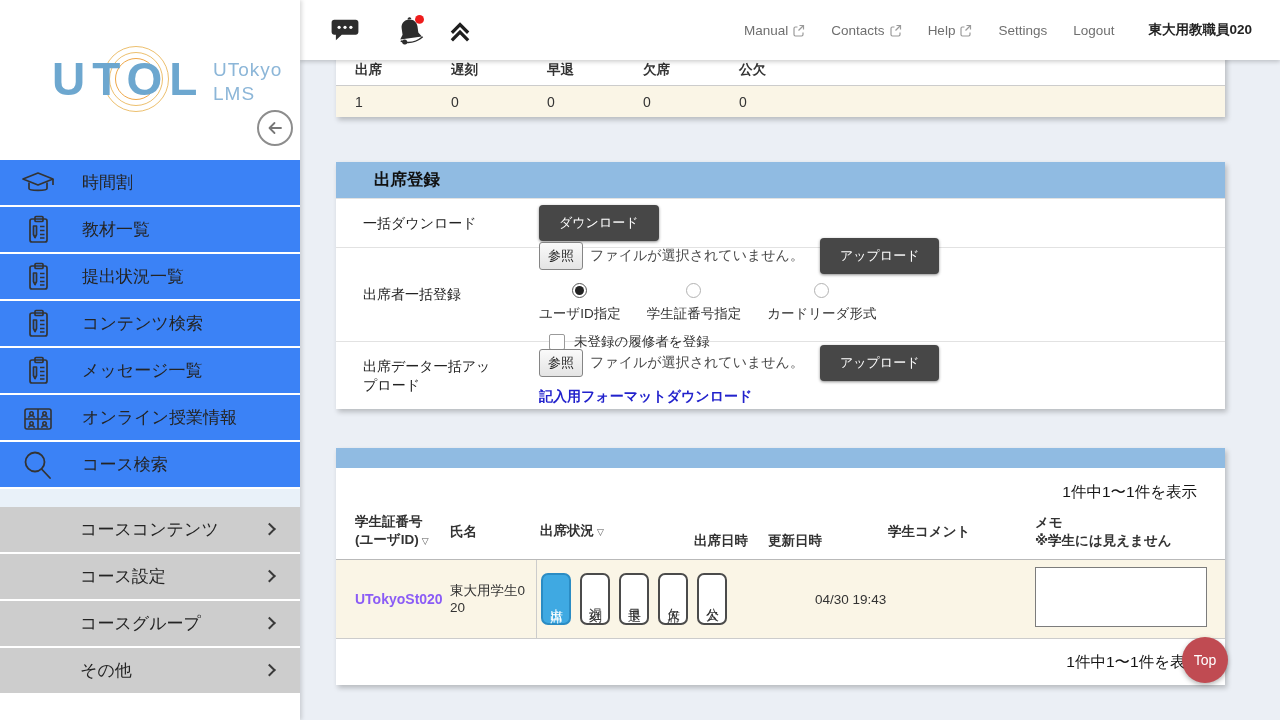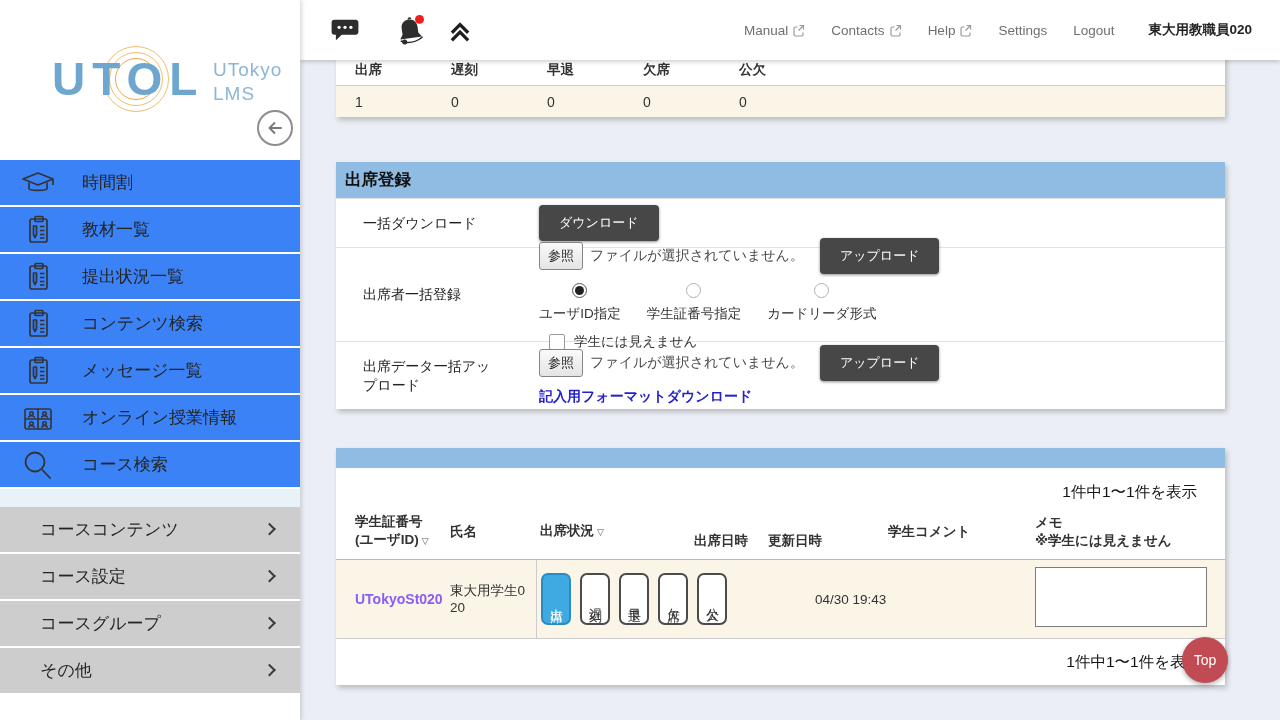--- a/index.html
+++ b/index.html
@@ -13,41 +13,41 @@
   .logo-rings span { position:absolute; border-radius:50%; border:1.5px solid rgba(230,170,60,.75); }
   .ring1 { inset:0; } .ring2 { inset:6px; } .ring3 { inset:12px; border-color:rgba(235,150,40,.85)!important; }
   .logo-text { position:absolute; left:52px; top:52px; font-size:46px; font-weight:700; letter-spacing:7px; color:#6da7cf; }
   .logo-sub { position:absolute; left:213px; top:58px; font-size:19px; color:#8cb6d8; line-height:24px; letter-spacing:1px; }
   .collapse-btn { position:absolute; right:7px; top:110px; width:36px; height:36px; border:2px solid #8d8d8d; border-radius:50%; background:#fff; display:flex; align-items:center; justify-content:center; cursor:pointer; }
   .nav-item { height:47px; background:#3b82f6; border-bottom:2px solid #fff; display:flex; align-items:center; cursor:pointer; }
   .nav-icon { width:36px; margin-left:20px; display:flex; align-items:center; justify-content:center; }
   .nav-label { margin-left:26px; font-size:17px; color:#242424; }
   .nav-strip { height:18px; background:#e9f1f9; }
   .subnav-item { height:47px; background:#cdcdcd; border-bottom:2px solid #fff; display:flex; align-items:center; cursor:pointer; position:relative; }
-  .subnav-label { margin-left:40px; font-size:17px; color:#242424; }
+  .subnav-label { margin-left:80px; font-size:17px; color:#242424; }
   .chev-right { position:absolute; right:26px; top:50%; width:9px; height:9px; border-top:2px solid #3a3a3a; border-right:2px solid #3a3a3a; transform:translateY(-60%) rotate(45deg); }
 
   
   .topbar { position:absolute; left:300px; top:0; width:980px; height:60px; background:#fff; z-index:20; box-shadow:0 2px 4px rgba(0,0,0,.18); display:flex; align-items:center; }
   .tb-icon { margin-left:26px; position:relative; cursor:pointer; display:flex; }
   .tb-icon:first-child { margin-left:30px; }
   .tb-right { margin-left:auto; display:flex; align-items:center; gap:26px; padding-right:28px; }
   .tb-link { font-size:13.5px; color:#6f6f6f; display:flex; align-items:center; gap:4px; cursor:pointer; }
   .tb-user { font-size:13.5px; color:#222; font-weight:bold; margin-left:8px; }
 
   
   .card { position:absolute; background:#fff; box-shadow:2px 3px 5px rgba(0,0,0,.22); }
   .summary-card { left:336px; top:55px; width:889px; }
   .sum-head { display:flex; height:30px; align-items:center; }
   .sum-cell { width:96px; padding-left:19px; font-size:13.5px; font-weight:600; color:#333; }
   .sum-row { display:flex; height:32px; align-items:center; background:#faf5e6; border-top:1px solid #ccc; }
   .sum-val { width:96px; padding-left:19px; font-size:14px; font-weight:400; color:#333; }
 
   .register-card { left:336px; top:162px; width:889px; }
-  .card-title-bar { height:36px; background:#90bbe2; display:flex; align-items:center; padding-left:9px; font-size:16.5px; font-weight:600; color:#101010; }
+  .card-title-bar { height:36px; background:#90bbe2; display:flex; align-items:center; padding-left:38px; font-size:16.5px; font-weight:600; color:#101010; }
   .reg-row { display:flex; align-items:center; padding-left:27px; border-top:1px solid #e2e2e2; }
   .reg-row:first-of-type { border-top:none; }
   .reg-label { width:176px; flex-shrink:0; font-size:14px; color:#222; padding-right:40px; line-height:19px; }
   .btn-dark { background:#474747; color:#fff; border:none; border-radius:4px; font-size:13px; padding:9px 20px; box-shadow:0 1px 3px rgba(0,0,0,.45); cursor:pointer; font-family:inherit; }
   .btn-browse { background:linear-gradient(#fafafa,#e4e4e4); border:1px solid #858585; border-radius:3px; font-size:13px; color:#222; padding:4px 8px; cursor:pointer; font-family:inherit; }
   .file-line { display:flex; align-items:center; }
   .file-text { font-size:14px; color:#4a4a4a; margin-left:7px; }
   .file-line .btn-dark { margin-left:16px; }
   .radio-line { display:flex; align-items:center; margin-top:9px; gap:26px; }
   .radio-opt { display:flex; align-items:center; gap:7px; font-size:13.5px; color:#333; cursor:pointer;flex-direction:column; }
@@ -315,21 +315,21 @@
             <span class="radio"></span>
             <span>学生証番号指定</span>
           </span>
         <span class="radio-opt">
             <span class="radio"></span>
             <span>カードリーダ形式</span>
           </span>
       </div>
       <div class="check-line">
         <span class="checkbox"></span>
-        <span>学生には見えません</span>
+        <span>未登録の履修者を登録</span>
       </div>
     </div>
   </div>
 
   <div class="reg-row" style="height:68px;">
     <div class="reg-label">出席データ一括アップロード</div>
     <div>
       <div class="file-line">
         <button class="btn-browse">参照</button>
         <span class="file-text">ファイルが選択されていません。</span>

